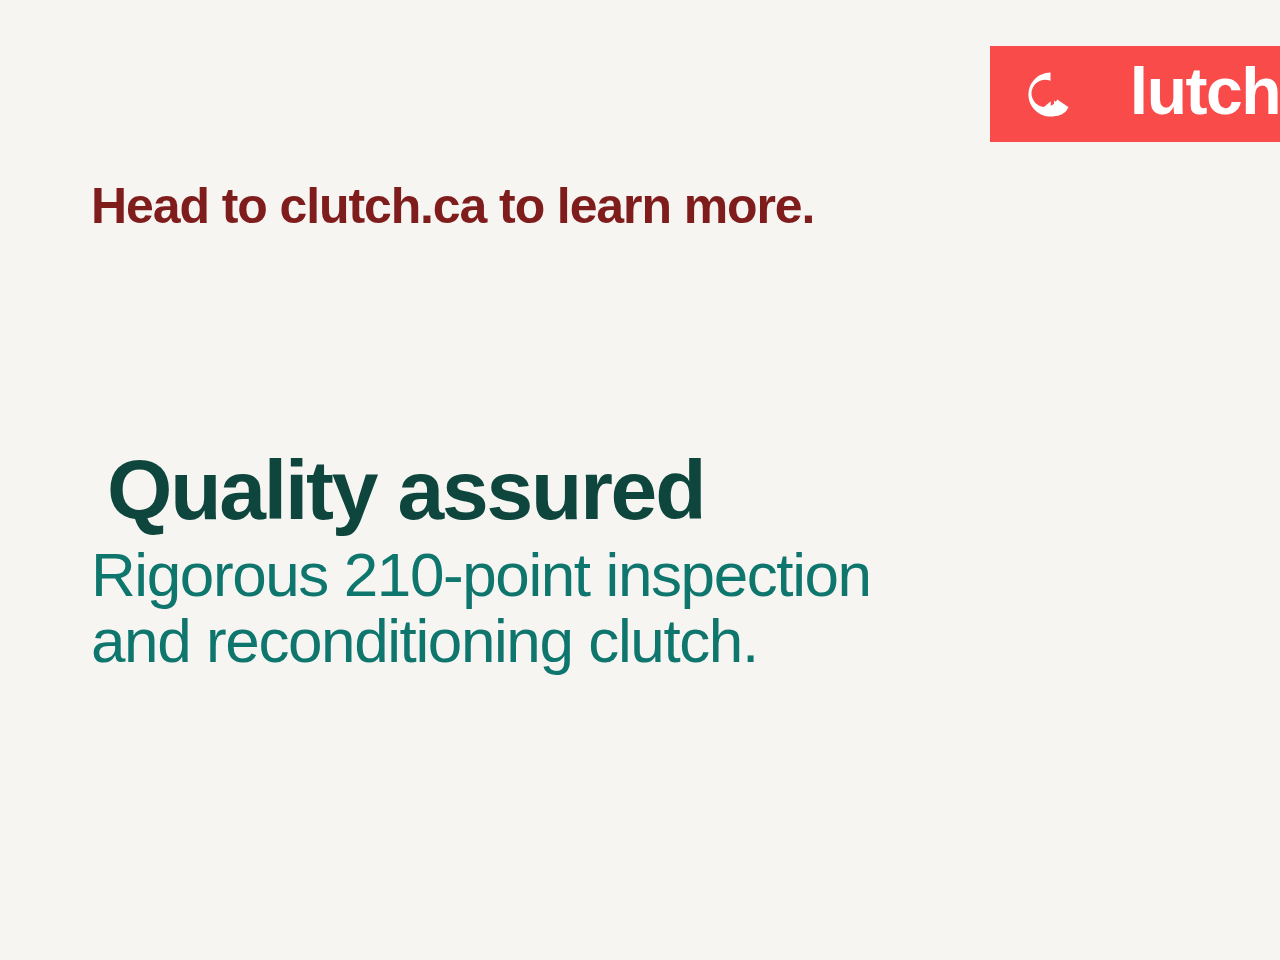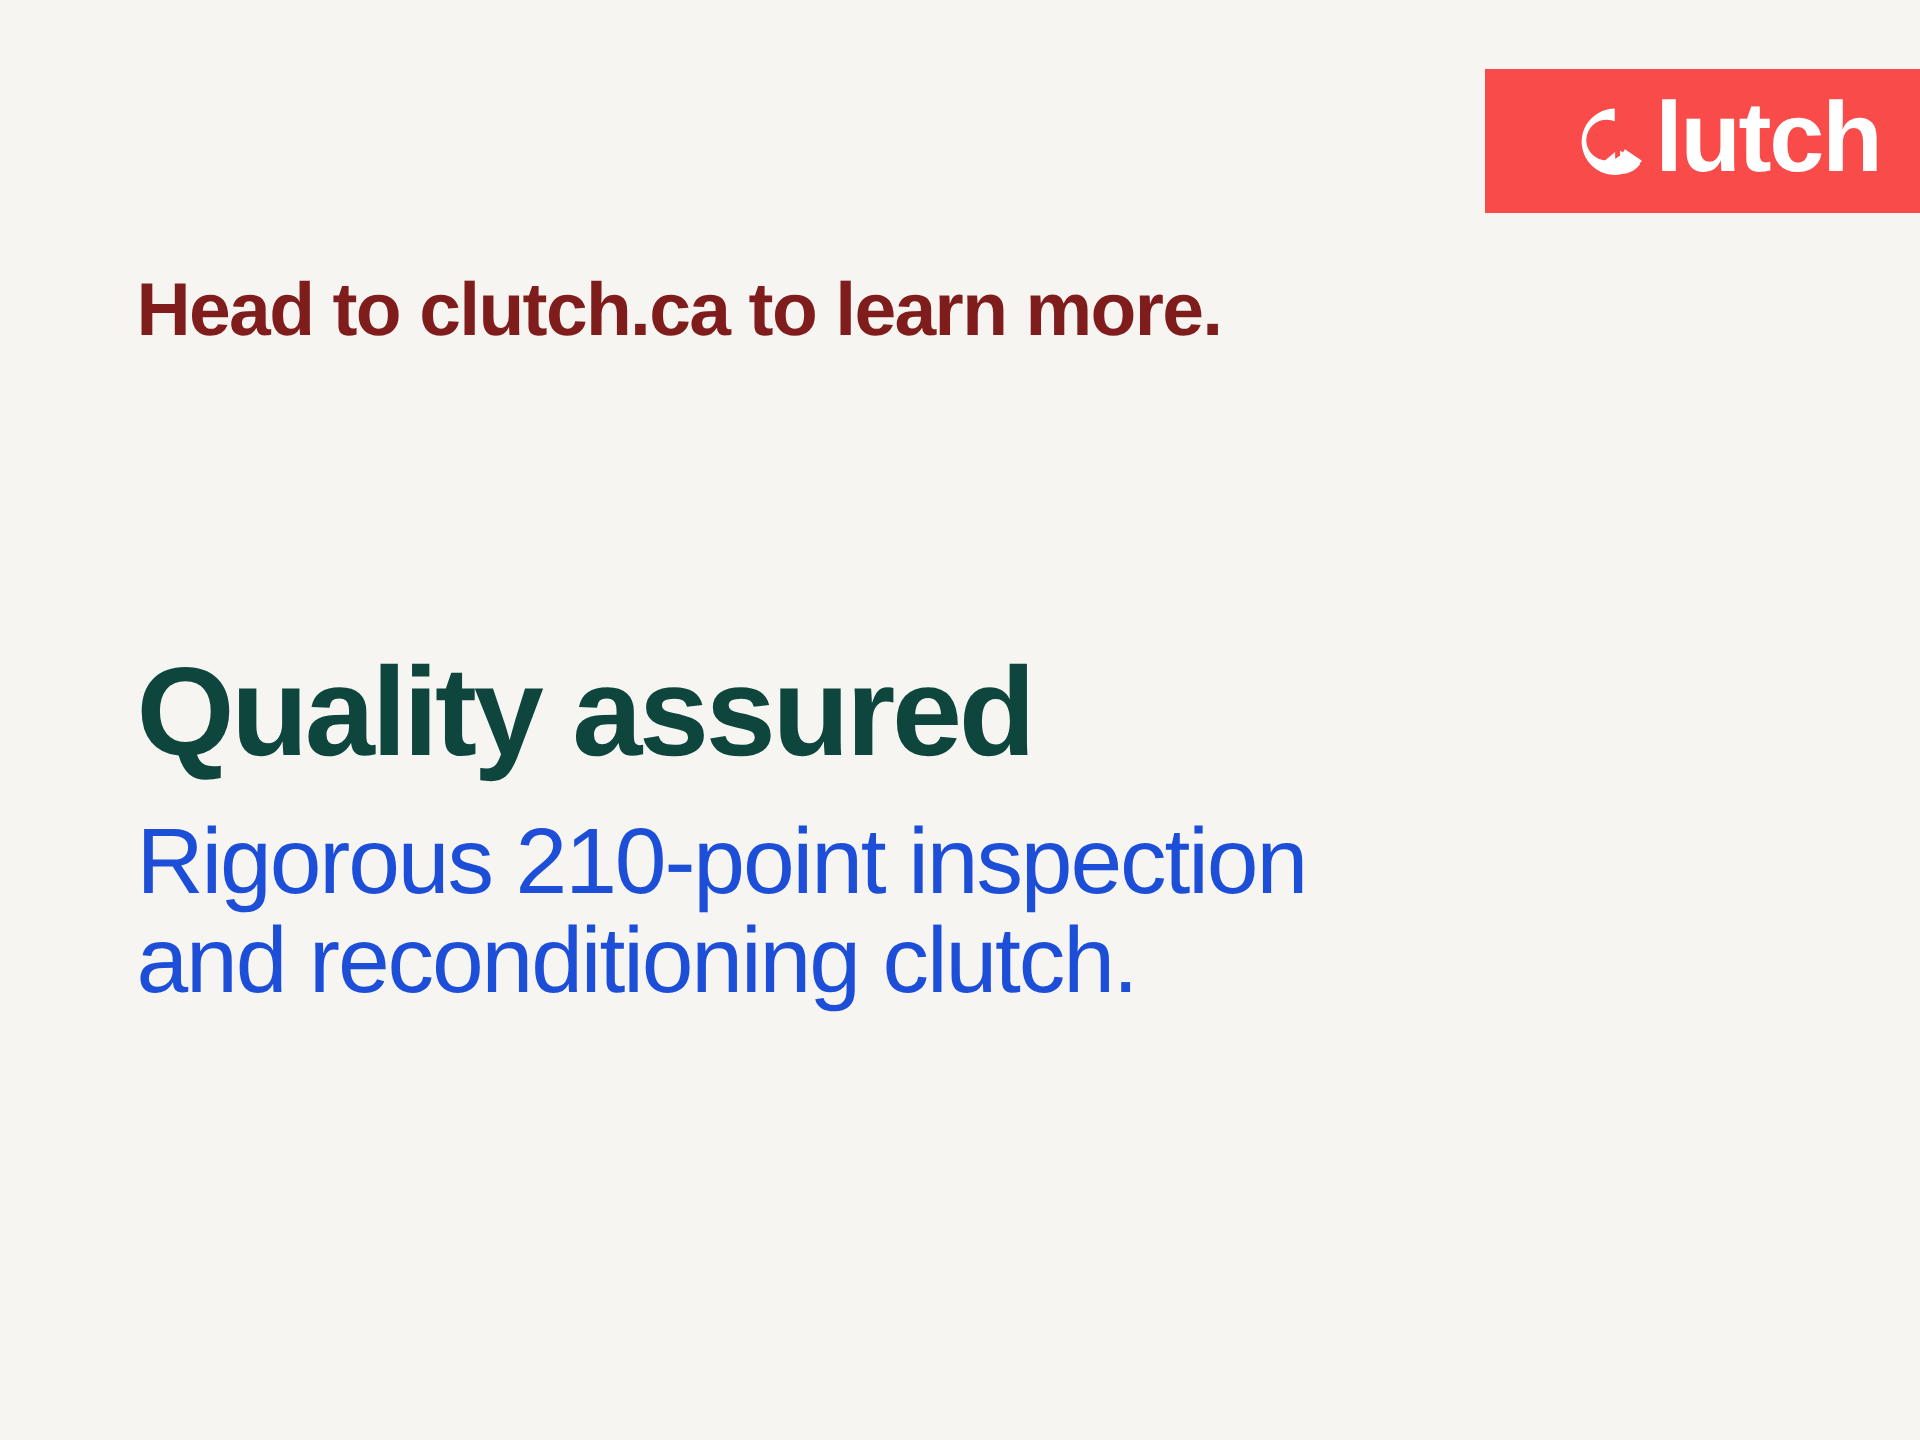--- a/index.html
+++ b/index.html
@@ -24,21 +24,21 @@
   
   .brand-block {
     position: absolute;
     left: 990px;
     top: 46px;
     width: 290px;
     height: 96px;
     background: #fa4b4b;
     display: flex;
     align-items: center;
-    justify-content: center;
+    justify-content: space-between;
     padding-left: 37px;
     box-sizing: border-box;
   }
   .brand-mark {
     display: block;
     width: 47px;
     height: 47px;
     flex: 0 0 auto;
     margin-right: 3px;
   }
@@ -71,32 +71,32 @@
   .headline {
     position: absolute;
     left: 91px;
     top: 432px;
     font-size: 84px;
     font-weight: 700;
     letter-spacing: -2.2px;
     color: #0e463e;
     line-height: 1.0;
     white-space: nowrap;
-    margin: 0;
+    margin: 16px;
   }
 
   
   .subcopy {
     position: absolute;
     left: 91px;
     top: 542px;
     font-size: 62px;
     font-weight: 400;
     letter-spacing: -1.4px;
-    color: #1d4ed8;
+    color: #0f766e;
     line-height: 1.06;
     margin: 0;
   }
   .subcopy .line {
     display: block;
     white-space: nowrap;
   }
 </style>
 </head>
 <body>

